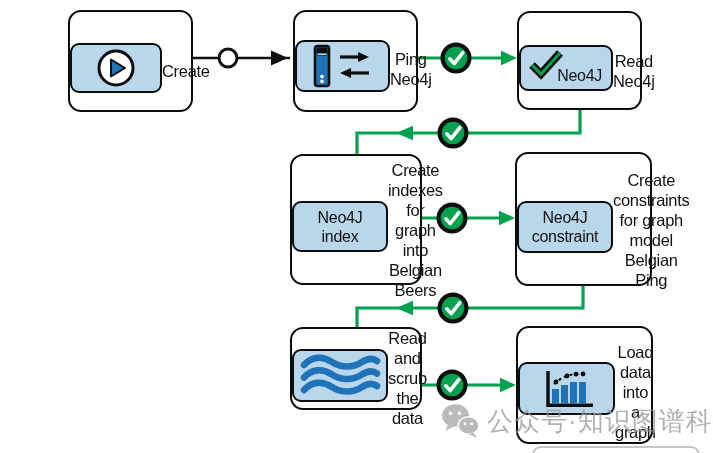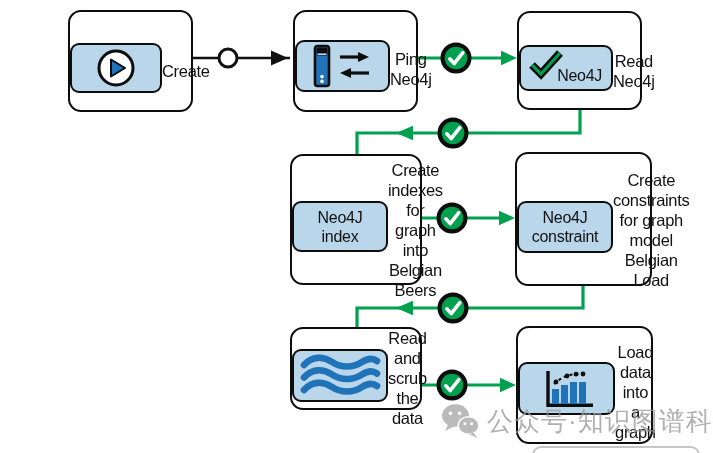--- a/index.html
+++ b/index.html
@@ -170,21 +170,21 @@
 Belgian Beers</div>
   </div>
 
   <div class="node" id="node-constraint">
     <div class="badge badge-constraint">
       <span class="badge-caption-center">Neo4J
 constraint</span>
     </div>
     <div class="label">Create constraints
 for graph model
-Belgian Load</div>
+Belgian Ping</div>
   </div>
 
   <div class="node" id="node-read">
     <div class="badge badge-read">
       <svg width="84" height="46" viewBox="0 0 84 46">
         <g stroke="#2173b9" stroke-width="6.6" fill="none" stroke-linecap="round">
           <path d="M6 13 C 14 4, 25 4, 34 10 C 43 16, 55 16, 64 10 C 70 6, 75 6, 79 9"></path>
           <path d="M6 25.5 C 14 16.5, 25 16.5, 34 22.5 C 43 28.5, 55 28.5, 64 22.5 C 70 18.5, 75 18.5, 79 21.5"></path>
           <path d="M6 38 C 14 29, 25 29, 34 35 C 43 41, 55 41, 64 35 C 70 31, 75 31, 79 34"></path>
         </g>

